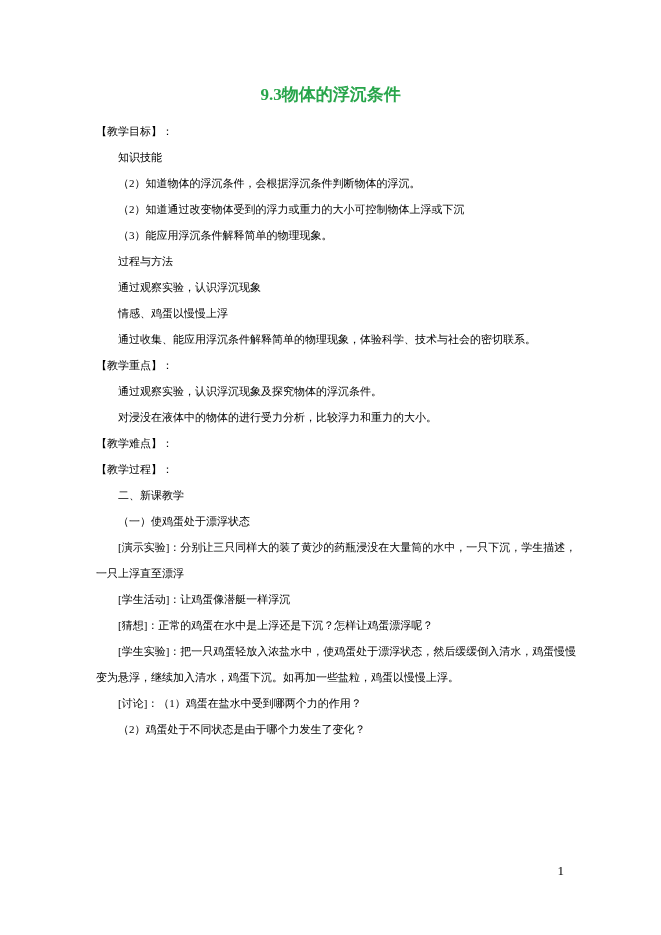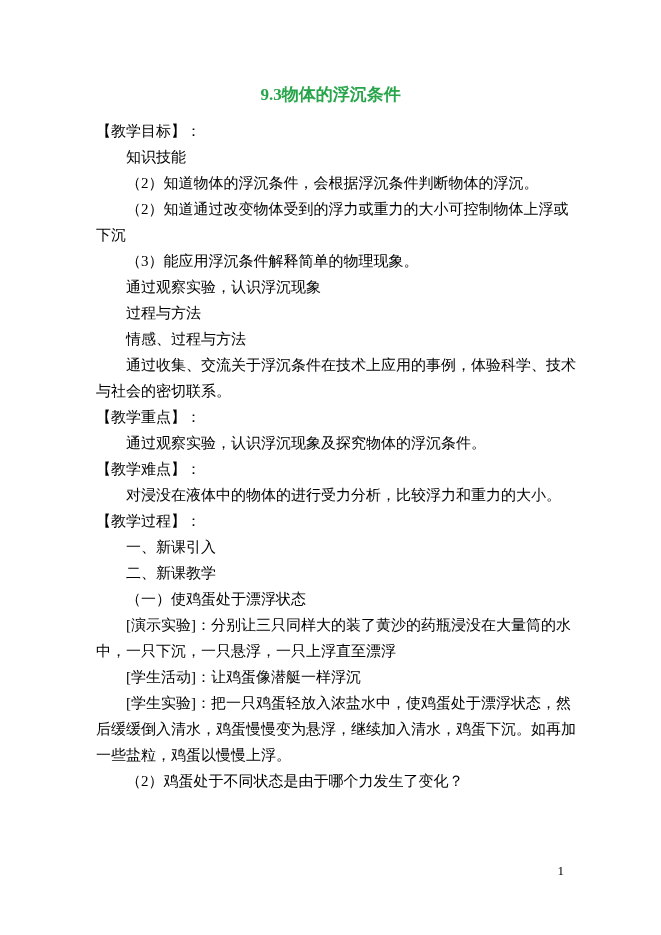--- a/index.html
+++ b/index.html
@@ -20,21 +20,21 @@
     margin: 84px 0 0 0;
     padding: 0;
     text-align: center;
     font-size: 17px;
     line-height: 21px;
     font-weight: 700;
     font-family: "Liberation Serif", serif;
   }
   .doc-body {
     margin: 13px 79px 0 96px; 
-    font-size: 15px;
+    font-size: 11px;
     line-height: 26px;
     text-align: left;
   }
   .para {
     margin: 0;
     padding: 0;
   }
   .para.indent {
     text-indent: 2em;
   }
@@ -55,32 +55,33 @@
 
 <div class="page" style="background: rgb(255, 255, 255);">
   <h1 class="doc-title" style="color: rgb(40, 165, 75);">9.3物体的浮沉条件</h1>
 
   <div class="doc-body">
       <p class="para heading">【教学目标】：</p>
       <p class="para indent">知识技能</p>
       <p class="para indent">（2）知道物体的浮沉条件，会根据浮沉条件判断物体的浮沉。</p>
       <p class="para indent">（2）知道通过改变物体受到的浮力或重力的大小可控制物体上浮或下沉</p>
       <p class="para indent">（3）能应用浮沉条件解释简单的物理现象。</p>
+      <p class="para indent">过程与方法</p>
       <p class="para indent">通过观察实验，认识浮沉现象</p>
-      <p class="para indent">过程与方法</p>
-      <p class="para indent">情感、过程与方法</p>
-      <p class="para indent">通过收集、交流关于浮沉条件在技术上应用的事例，体验科学、技术与社会的密切联系。</p>
+      <p class="para indent">情感、鸡蛋以慢慢上浮</p>
+      <p class="para indent">通过收集、能应用浮沉条件解释简单的物理现象，体验科学、技术与社会的密切联系。</p>
       <p class="para heading">【教学重点】：</p>
       <p class="para indent">通过观察实验，认识浮沉现象及探究物体的浮沉条件。</p>
+      <p class="para indent">对浸没在液体中的物体的进行受力分析，比较浮力和重力的大小。</p>
       <p class="para heading">【教学难点】：</p>
-      <p class="para indent">对浸没在液体中的物体的进行受力分析，比较浮力和重力的大小。</p>
       <p class="para heading">【教学过程】：</p>
-      <p class="para indent">一、新课引入</p>
       <p class="para indent">二、新课教学</p>
       <p class="para indent">（一）使鸡蛋处于漂浮状态</p>
-      <p class="para indent">[演示实验]：分别让三只同样大的装了黄沙的药瓶浸没在大量筒的水中，一只下沉，一只悬浮，一只上浮直至漂浮</p>
+      <p class="para indent">[演示实验]：分别让三只同样大的装了黄沙的药瓶浸没在大量筒的水中，一只下沉，学生描述，一只上浮直至漂浮</p>
       <p class="para indent">[学生活动]：让鸡蛋像潜艇一样浮沉</p>
+      <p class="para indent">[猜想]：正常的鸡蛋在水中是上浮还是下沉？怎样让鸡蛋漂浮呢？</p>
       <p class="para indent">[学生实验]：把一只鸡蛋轻放入浓盐水中，使鸡蛋处于漂浮状态，然后缓缓倒入清水，鸡蛋慢慢变为悬浮，继续加入清水，鸡蛋下沉。如再加一些盐粒，鸡蛋以慢慢上浮。</p>
+      <p class="para indent">[讨论]：（1）鸡蛋在盐水中受到哪两个力的作用？</p>
       <p class="para indent">（2）鸡蛋处于不同状态是由于哪个力发生了变化？</p>
     </div>
 
   <div class="page-number">1</div>
 </div>
 
 </body></html>

